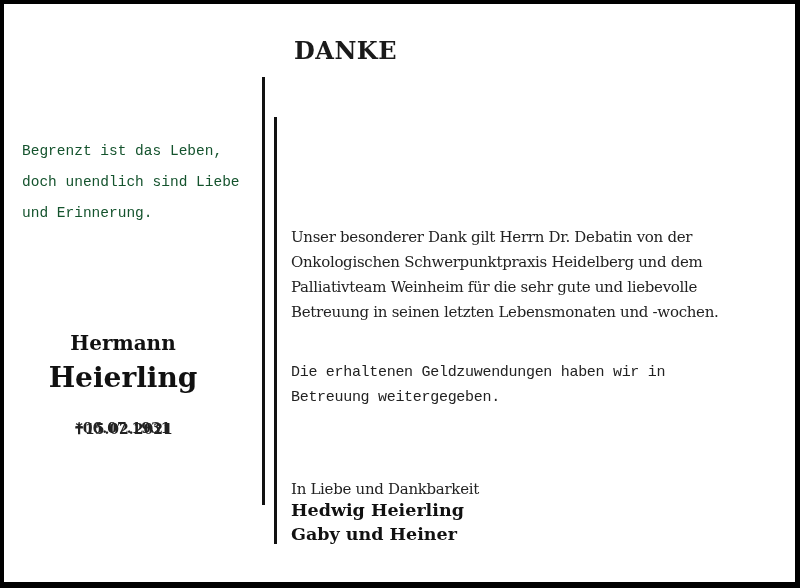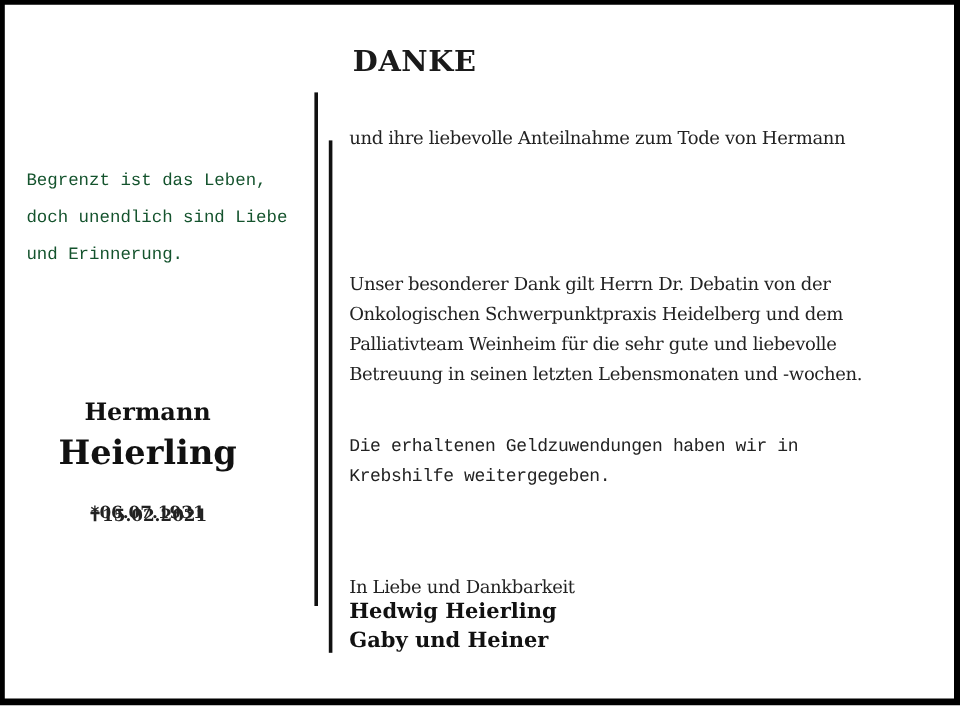--- a/index.html
+++ b/index.html
@@ -51,30 +51,29 @@
   <div>doch unendlich sind Liebe</div>
   <div>und Erinnerung.</div>
 </div>
 
 <div class="name first">Hermann</div>
 <div class="name last">Heierling</div>
 <div class="date birth">*06.07.1931</div>
 <div class="date death">✝15.02.2021</div>
 
 <div class="para p1">
-  <div>und ihre liebevolle Anteilnahme zum Tode von Hermann</div>
 </div>
 
 <div class="para p2">
   <div>Unser besonderer Dank gilt Herrn Dr. Debatin von der</div>
   <div>Onkologischen Schwerpunktpraxis Heidelberg und dem</div>
   <div>Palliativteam Weinheim für die sehr gute und liebevolle</div>
   <div>Betreuung in seinen letzten Lebensmonaten und -wochen.</div>
 </div>
 
 <div class="para p3">
   <div>Die erhaltenen Geldzuwendungen haben wir in</div>
-  <div>Krebshilfe weitergegeben.</div>
+  <div>Betreuung weitergegeben.</div>
 </div>
 
 <div class="closing">In Liebe und Dankbarkeit</div>
 <div class="sig s1">Hedwig Heierling</div>
 <div class="sig s2">Gaby und Heiner</div>
 
 </body></html>

